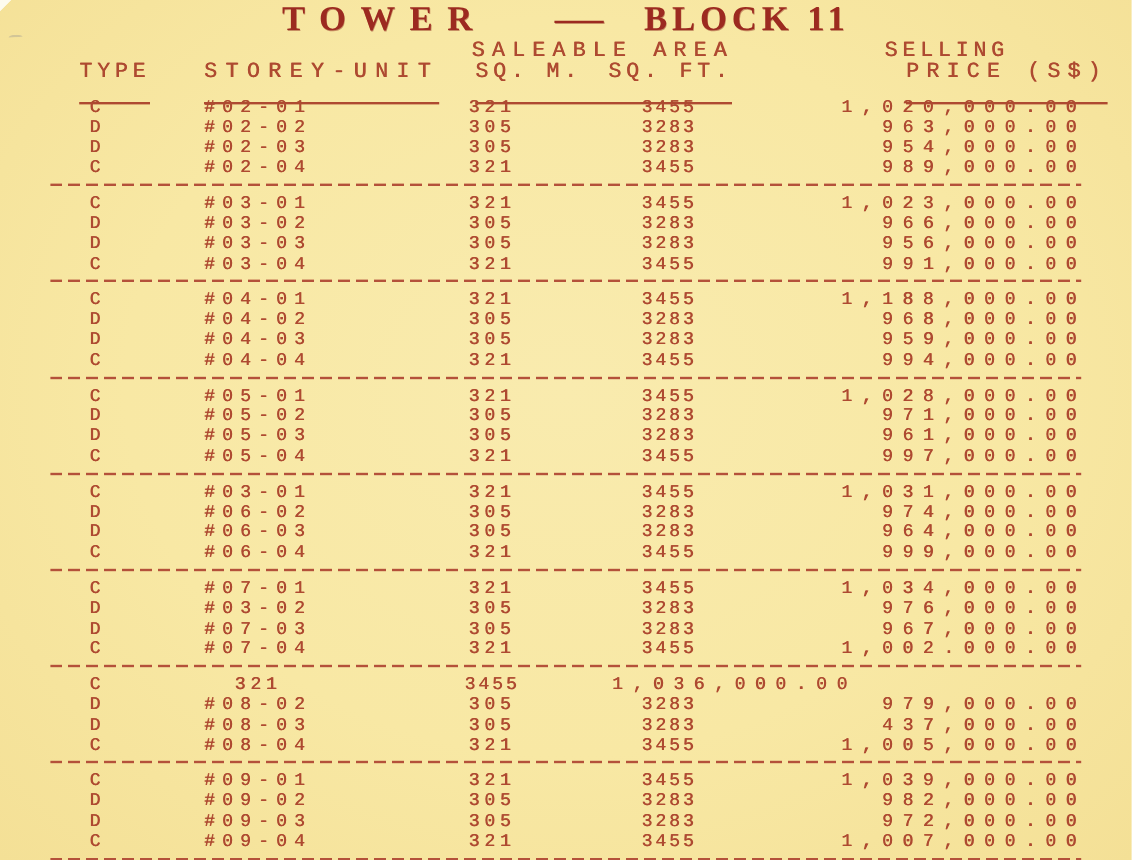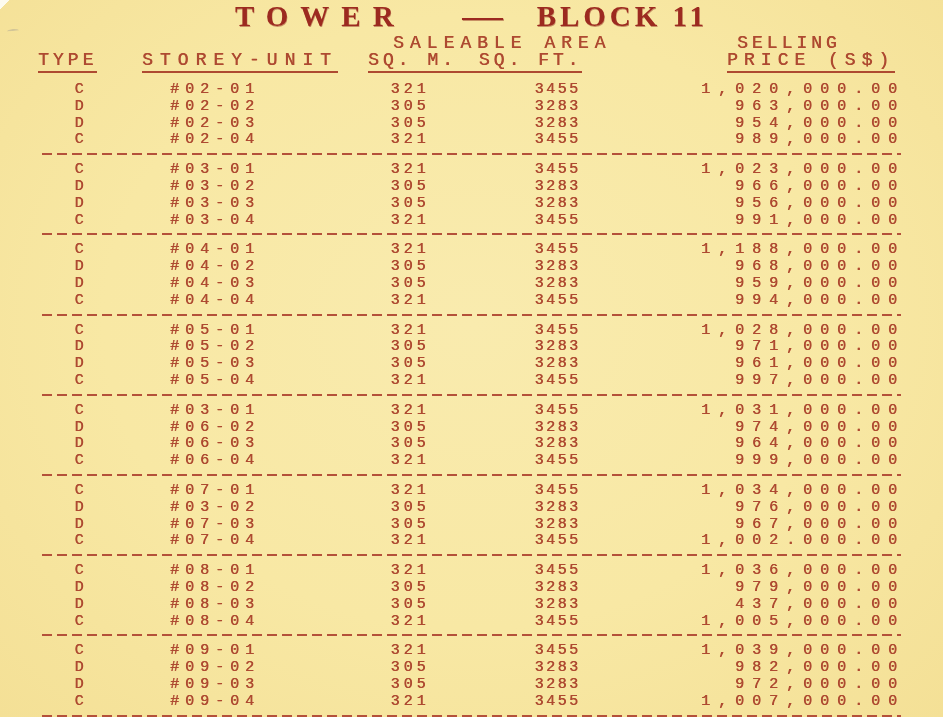--- a/index.html
+++ b/index.html
@@ -39,21 +39,21 @@
     text-shadow:0.5px 0.5px 0 rgba(140,35,25,.45);
   }
   .title .t-left{letter-spacing:12px;}
   .title .t-dash{margin-left:62px;margin-right:40px;letter-spacing:0;transform:scaleX(1.4);}
   .title .t-right{letter-spacing:4px;}
   .h{
     position:absolute;font-size:18px;line-height:16px;
     text-shadow:0.5px 0 0 currentColor;
     white-space:pre;
   }
-  .u{border-bottom:2px solid currentColor;padding-bottom:3px;}
+  .u{border-bottom:2px solid currentColor;padding-bottom:17px;margin-left:28px;}
   .h-saleable{left:393px;top:35px;letter-spacing:6px;}
   .h-selling{left:737px;top:35px;letter-spacing:4px;}
   .h-type{left:38px;top:52px;letter-spacing:4px;}
   .h-storey{left:142px;top:52px;letter-spacing:7px;}
   .h-sq{left:368px;top:52px;letter-spacing:4px;}
   .h-sq .sq-gap{display:inline-block;width:22px;}
   .h-price{left:727px;top:52px;letter-spacing:6px;}
   .tbody{position:absolute;top:82px;left:0;width:943px;padding-left:38px;}
   .block{width:905px;}
   .row{
@@ -133,21 +133,21 @@
         <div class="sep"></div>
       </div>
       <div class="block">
         <div class="row"><span class="cell c-type">C</span><span class="cell c-unit">#07-01</span><span class="cell c-sqm">321</span><span class="cell c-sqft">3455</span><span class="cell c-price">1,034,000.00</span></div>
         <div class="row"><span class="cell c-type">D</span><span class="cell c-unit">#03-02</span><span class="cell c-sqm">305</span><span class="cell c-sqft">3283</span><span class="cell c-price">976,000.00</span></div>
         <div class="row"><span class="cell c-type">D</span><span class="cell c-unit">#07-03</span><span class="cell c-sqm">305</span><span class="cell c-sqft">3283</span><span class="cell c-price">967,000.00</span></div>
         <div class="row"><span class="cell c-type">C</span><span class="cell c-unit">#07-04</span><span class="cell c-sqm">321</span><span class="cell c-sqft">3455</span><span class="cell c-price">1,002.000.00</span></div>
         <div class="sep"></div>
       </div>
       <div class="block">
-        <div class="row"><span class="cell c-type">C</span><span class="cell c-unit">#08-01</span><span class="cell c-sqm">321</span><span class="cell c-sqft">3455</span><span class="cell c-price">1,036,000.00</span></div>
+        <div class="row"><span class="cell c-type">C</span><span class="cell c-sqm">321</span><span class="cell c-sqft">3455</span><span class="cell c-price">1,036,000.00</span></div>
         <div class="row"><span class="cell c-type">D</span><span class="cell c-unit">#08-02</span><span class="cell c-sqm">305</span><span class="cell c-sqft">3283</span><span class="cell c-price">979,000.00</span></div>
         <div class="row"><span class="cell c-type">D</span><span class="cell c-unit">#08-03</span><span class="cell c-sqm">305</span><span class="cell c-sqft">3283</span><span class="cell c-price">437,000.00</span></div>
         <div class="row"><span class="cell c-type">C</span><span class="cell c-unit">#08-04</span><span class="cell c-sqm">321</span><span class="cell c-sqft">3455</span><span class="cell c-price">1,005,000.00</span></div>
         <div class="sep"></div>
       </div>
       <div class="block">
         <div class="row"><span class="cell c-type">C</span><span class="cell c-unit">#09-01</span><span class="cell c-sqm">321</span><span class="cell c-sqft">3455</span><span class="cell c-price">1,039,000.00</span></div>
         <div class="row"><span class="cell c-type">D</span><span class="cell c-unit">#09-02</span><span class="cell c-sqm">305</span><span class="cell c-sqft">3283</span><span class="cell c-price">982,000.00</span></div>
         <div class="row"><span class="cell c-type">D</span><span class="cell c-unit">#09-03</span><span class="cell c-sqm">305</span><span class="cell c-sqft">3283</span><span class="cell c-price">972,000.00</span></div>
         <div class="row"><span class="cell c-type">C</span><span class="cell c-unit">#09-04</span><span class="cell c-sqm">321</span><span class="cell c-sqft">3455</span><span class="cell c-price">1,007,000.00</span></div>

